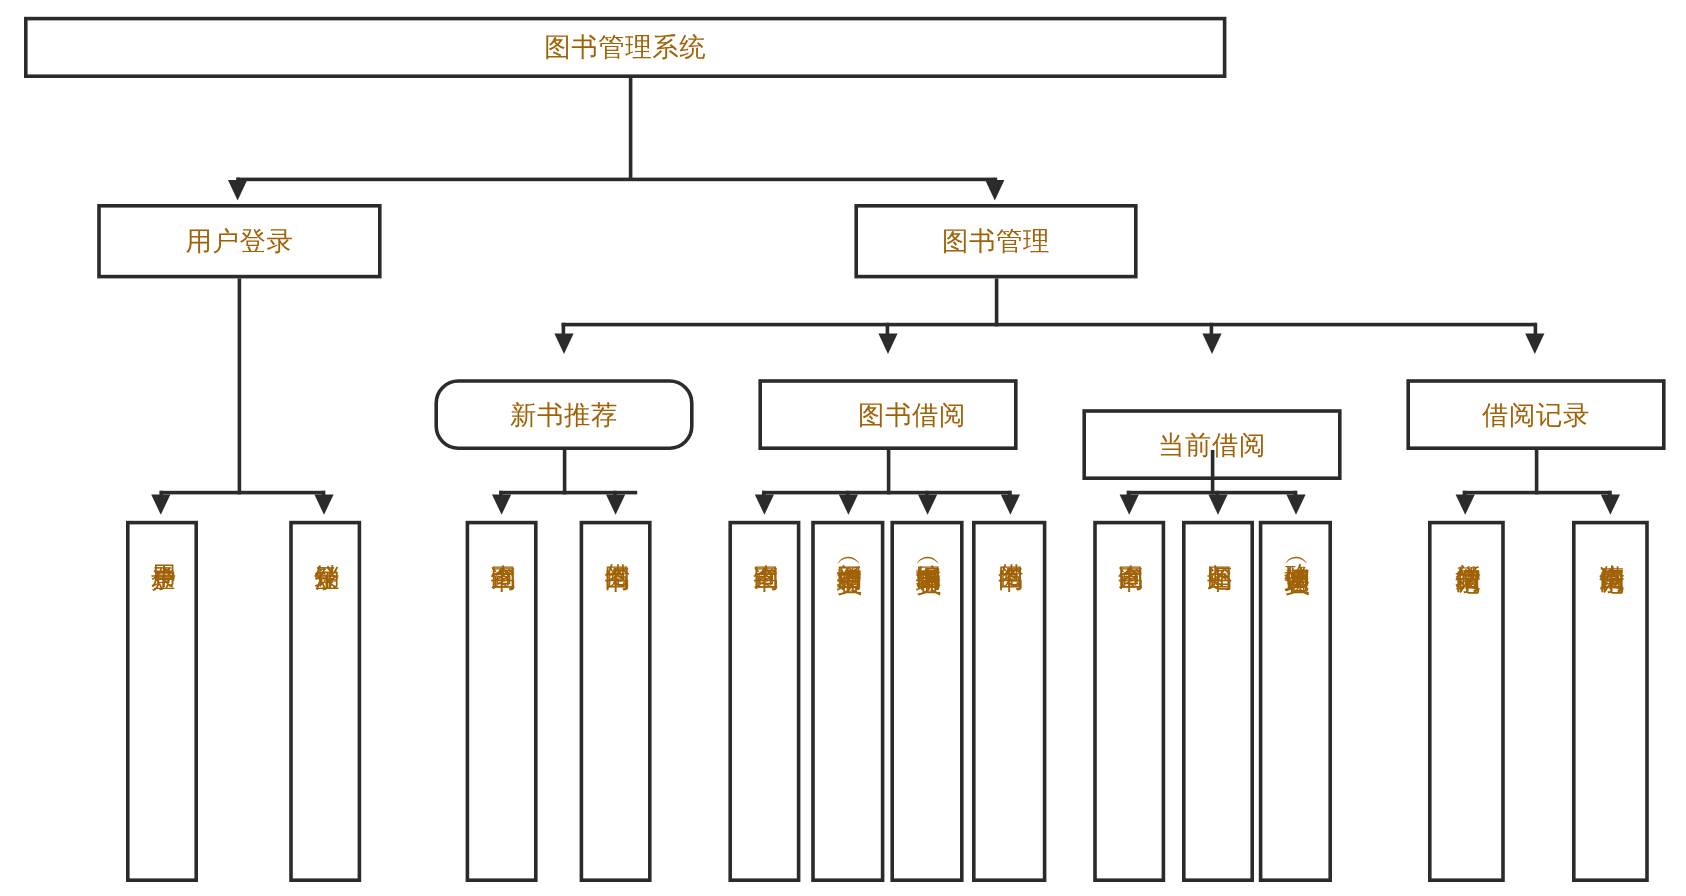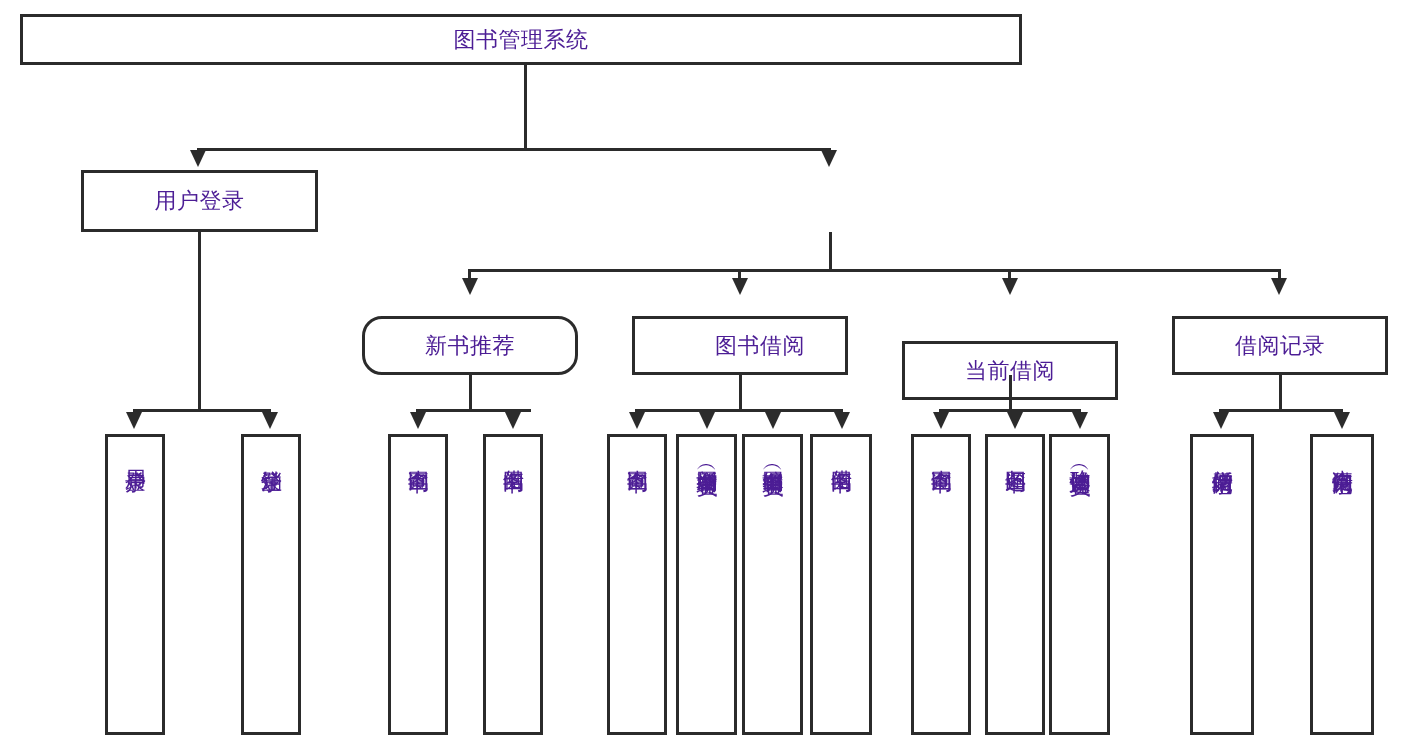--- a/index.html
+++ b/index.html
@@ -29,21 +29,21 @@
     color: #1a1a1a;
   }
   .node.root {
     border-width: 3px;
   }
   .node .label {
     font-size: 22px;
     line-height: 1.25;
     letter-spacing: 0.5px;
     white-space: nowrap;
-    color: #4c1d95;
+    color: #a16207;
   }
   
   .node.leaf {
     border-width: 3px;
     align-items: flex-start;
     justify-content: center;
     padding-top: 16px;
   }
   .node.leaf .label {
     writing-mode: vertical-rl;
@@ -97,20 +97,23 @@
 
   <div class="ln h" style="left:197px; top:148px; width:632px;"></div>
 
   <div class="ln v" style="left:197px; top:148px; height:8px;"></div>
   <div class="ln v" style="left:828px; top:148px; height:8px;"></div>
   <div class="arrow" style="left:190px; top:150px;"></div>
   <div class="arrow" style="left:821px; top:150px;"></div>
 
   <div class="node" id="n-user-login" style="left: 81px; top: 170px; width: 237px; height: 62px;">
     <span class="label">用户登录</span>
+  </div>
+  <div class="node" id="n-book-manage" style="left: 712px; top: 170px; width: 236px; height: 62px;">
+    <span class="label">图书管理</span>
   </div>
 
   <div class="ln v" style="left:198px; top:232px; height:180px;"></div>
   <div class="ln h" style="left:133px; top:409px; width:138px;"></div>
   <div class="ln v" style="left:133px; top:409px; height:8px;"></div>
   <div class="ln v" style="left:268px; top:409px; height:8px;"></div>
   <div class="arrow" style="left:126px; top:412px;"></div>
   <div class="arrow" style="left:262px; top:412px;"></div>
 
   <div class="ln v" style="left:829px; top:232px; height:40px;"></div>

